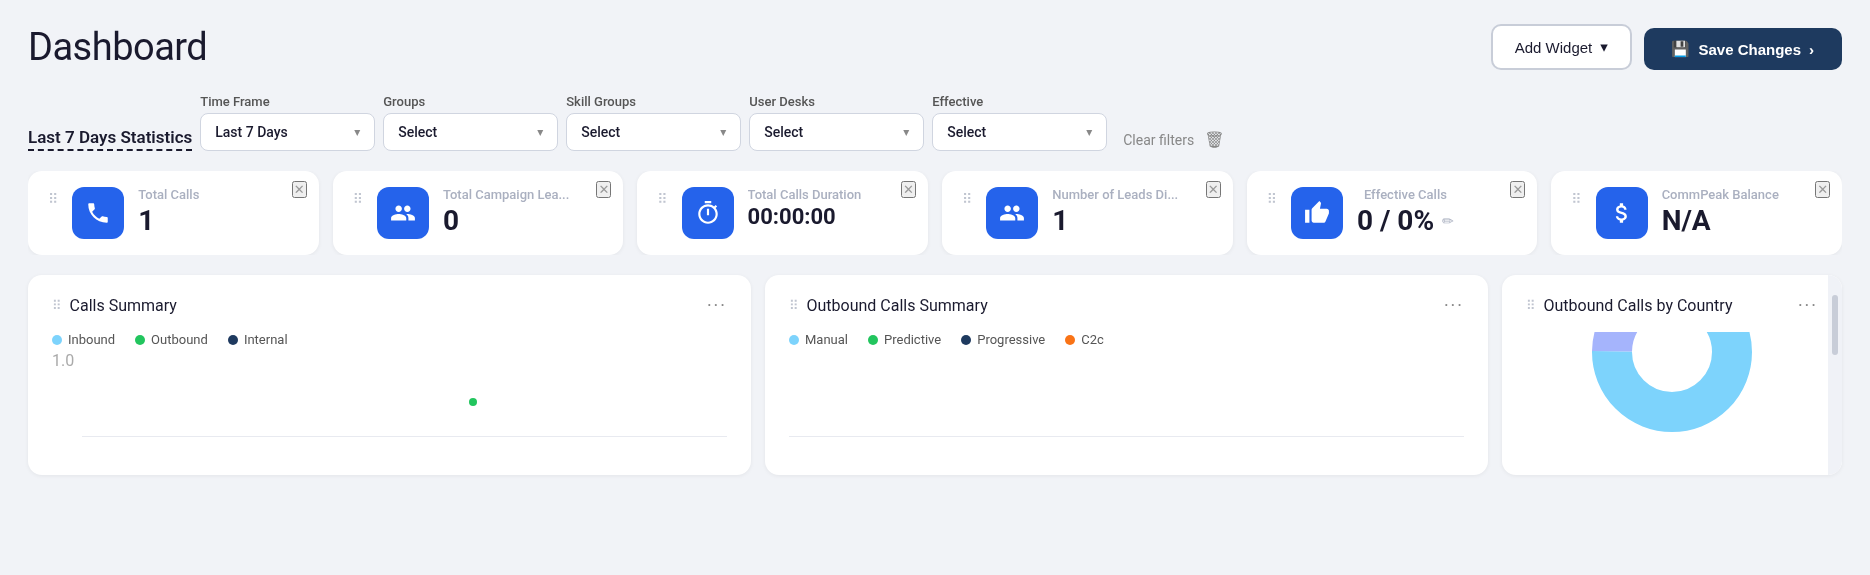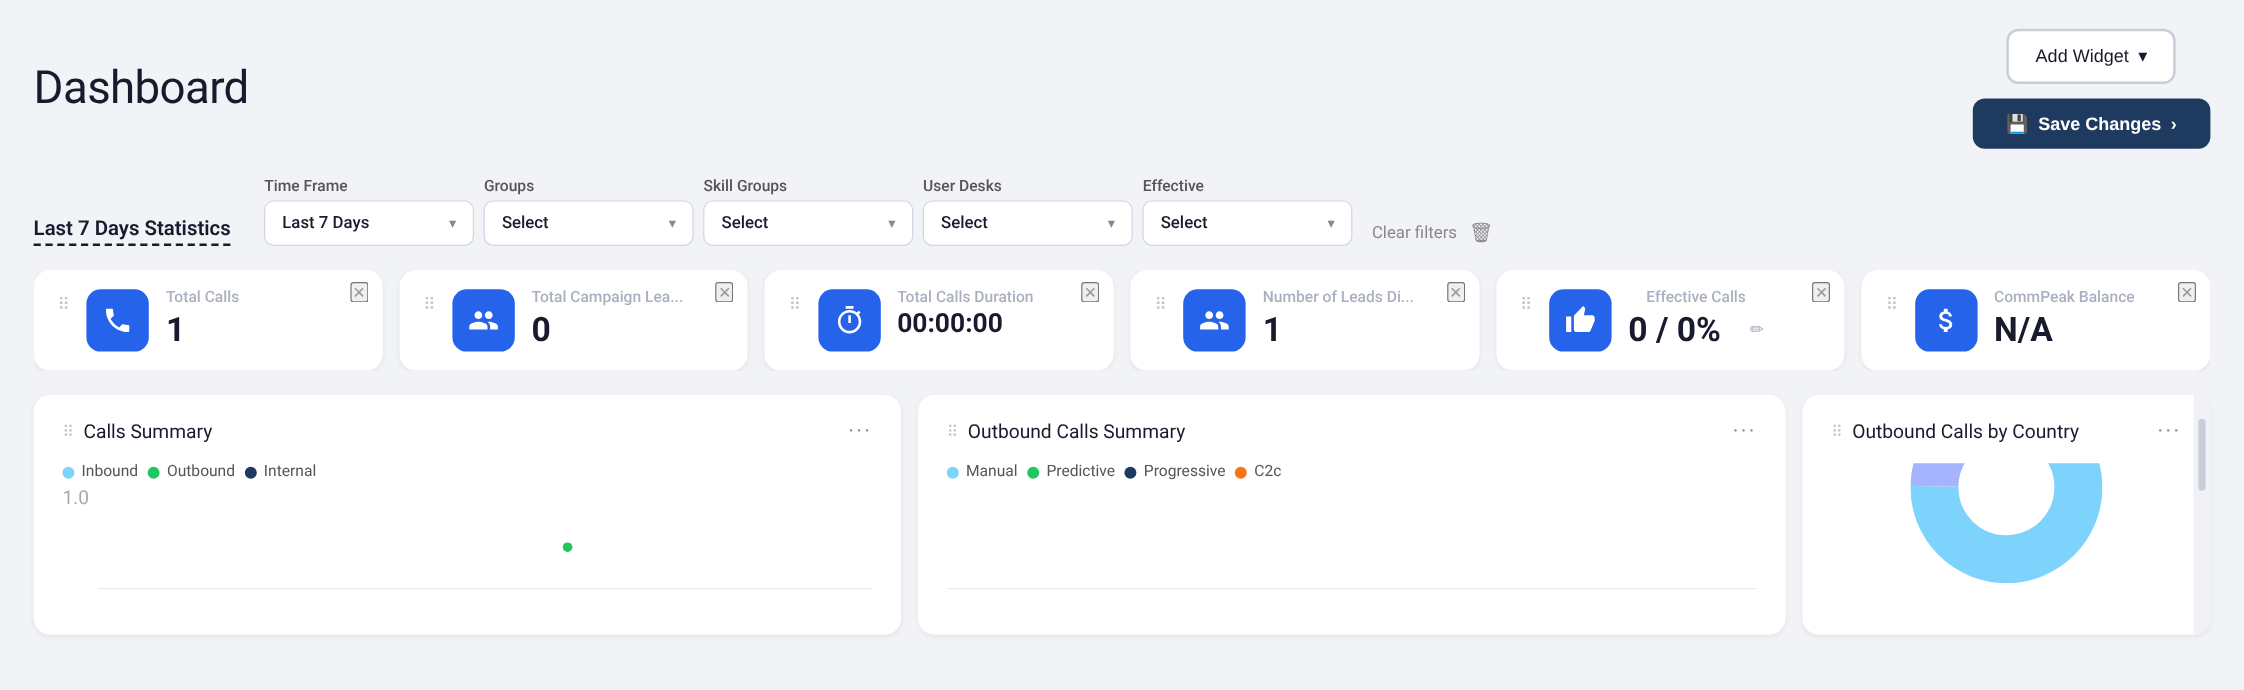--- a/index.html
+++ b/index.html
@@ -26,23 +26,22 @@
 
     .page-title {
       font-size: 38px;
       font-weight: 400;
       color: #1a1a2e;
       letter-spacing: -0.5px;
     }
 
     .header-actions {
       display: flex;
-      align-items: center;
+      align-items: flex-end;
       gap: 12px;
-      flex-direction: column;
     }
 
     .btn-add-widget {
       display: flex;
       align-items: center;
       gap: 8px;
       padding: 12px 22px;
       border: 2px solid #c8cdd8;
       border-radius: 10px;
       background: #fff;
@@ -93,21 +92,20 @@
       flex-direction: column;
       gap: 4px;
     }
 
     .section-heading {
       font-size: 17px;
       font-weight: 600;
       color: #1a1a2e;
       border-bottom: 2px dashed #1a1a2e;
       padding-bottom: 2px;
-      margin-right: 20px;
       white-space: nowrap;
     }
 
     .filter-group {
       display: flex;
       flex-direction: column;
       gap: 4px;
     }
 
     .filter-label {
@@ -231,21 +229,21 @@
     .card-value {
       font-size: 28px;
       font-weight: 700;
       color: #1a1a2e;
       line-height: 1.2;
     }
 
     .card-value-sub {
       display: flex;
       align-items: center;
-      gap: 24px;
+      gap: 8px;
     }
 
     .edit-icon {
       color: #aab0c0;
       font-size: 14px;
       cursor: pointer;
     }
 
     
     .charts-row {
@@ -289,21 +287,21 @@
 
     .chart-menu-btn {
       color: #888;
       font-size: 18px;
       cursor: pointer;
       letter-spacing: 2px;
     }
 
     .legend-row {
       display: flex;
-      gap: 8px;
+      gap: 20px;
       flex-wrap: wrap;
     }
 
     .legend-item {
       display: flex;
       align-items: center;
       gap: 6px;
       font-size: 13px;
       color: #555;
     }

